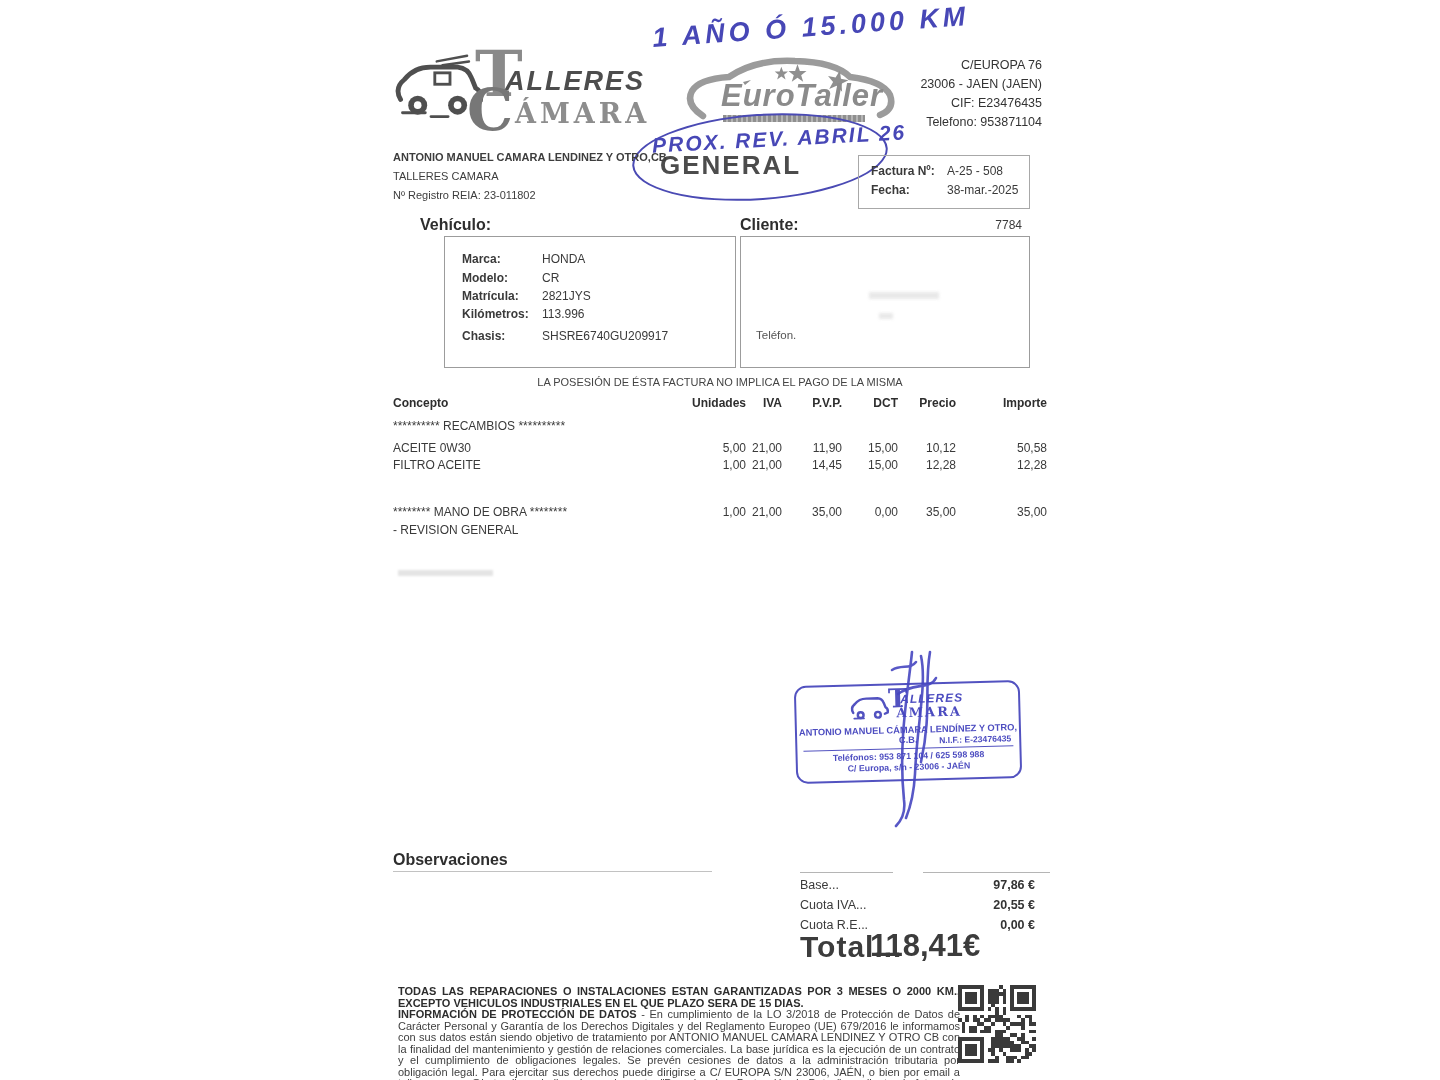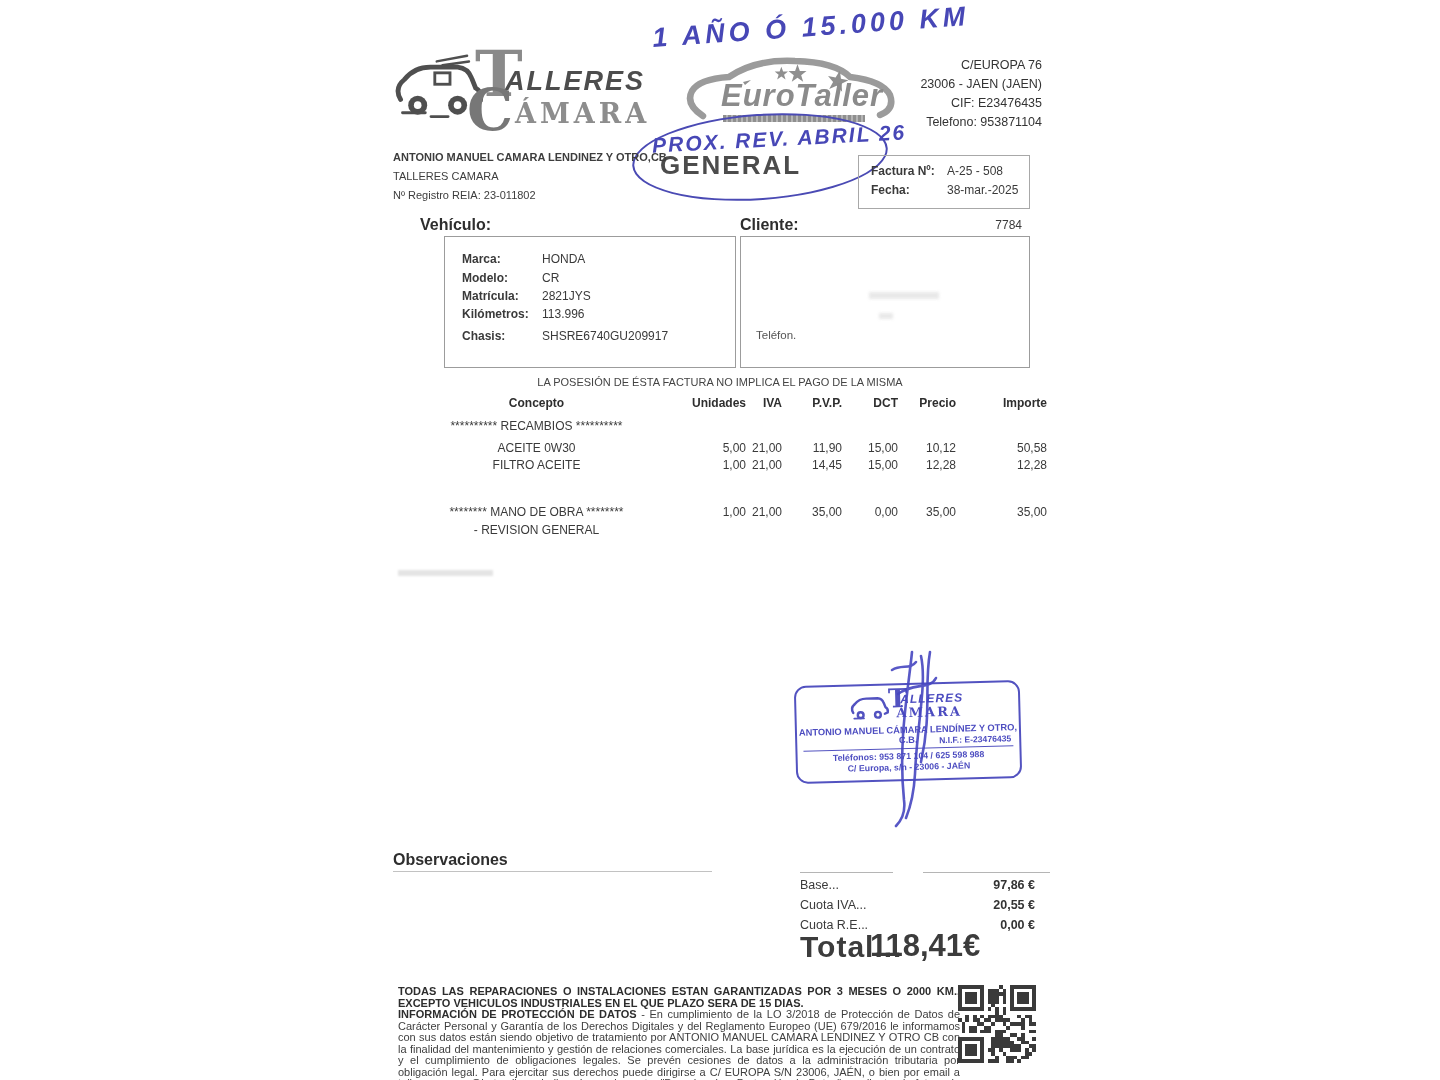--- a/index.html
+++ b/index.html
@@ -33,21 +33,21 @@
   .sec-label{font-size:16px;font-weight:bold;color:#2e2e2e;}
   .veh-box{left:415px;top:236px;width:290px;height:130px;border:1.5px solid #9c9c9c;font-size:12px;margin-left:29px;}
   .veh-label{position:absolute;left:17px;font-weight:bold;}
   .veh-val{position:absolute;left:97px;}
   .cli-box{left:740px;top:236px;width:288px;height:130px;border:1.5px solid #9c9c9c;font-size:11.5px;}
   .redact{position:absolute;background:#d7d7d7;filter:blur(1.5px);opacity:.55;}
   
   .notice{left:393px;top:376px;width:654px;text-align:center;font-size:11px;color:#444;}
   .trow{left:393px;width:654px;display:flex;font-size:12px;color:#3a3a3a;white-space:nowrap;}
   .thead{font-weight:bold;color:#2e2e2e;}
-  .c-con{width:287px;text-align:center;}
+  .c-con{width:287px;text-align:left;}
   .c-uni{width:66px;text-align:right;}
   .c-iva{width:36px;text-align:right;}
   .c-pvp{width:60px;text-align:right;}
   .c-dct{width:56px;text-align:right;}
   .c-pre{width:58px;text-align:right;}
   .c-imp{width:91px;text-align:right;}
   .smudge{left:398px;top:570px;width:95px;height:6px;background:#e4e4e4;filter:blur(1px);}
   
   .stamp{left:795px;top:683px;width:222px;height:94px;border:2.5px solid #4444bb;border-radius:12px;
          transform:rotate(-1.5deg);color:#3d3dbb;text-align:center;opacity:.92;}

